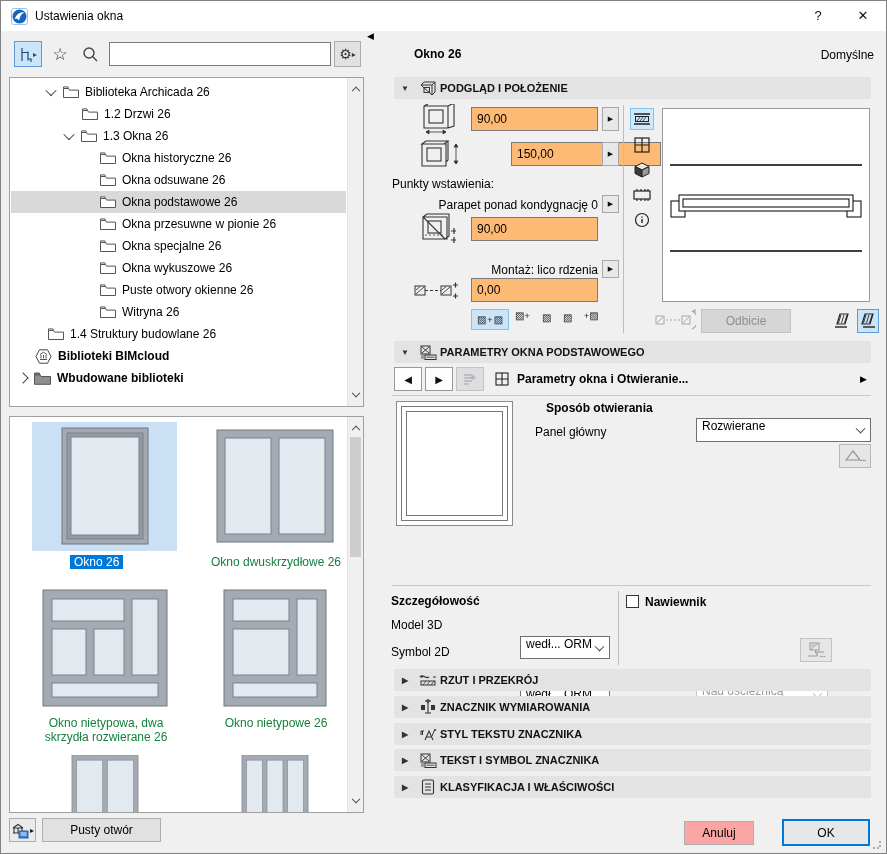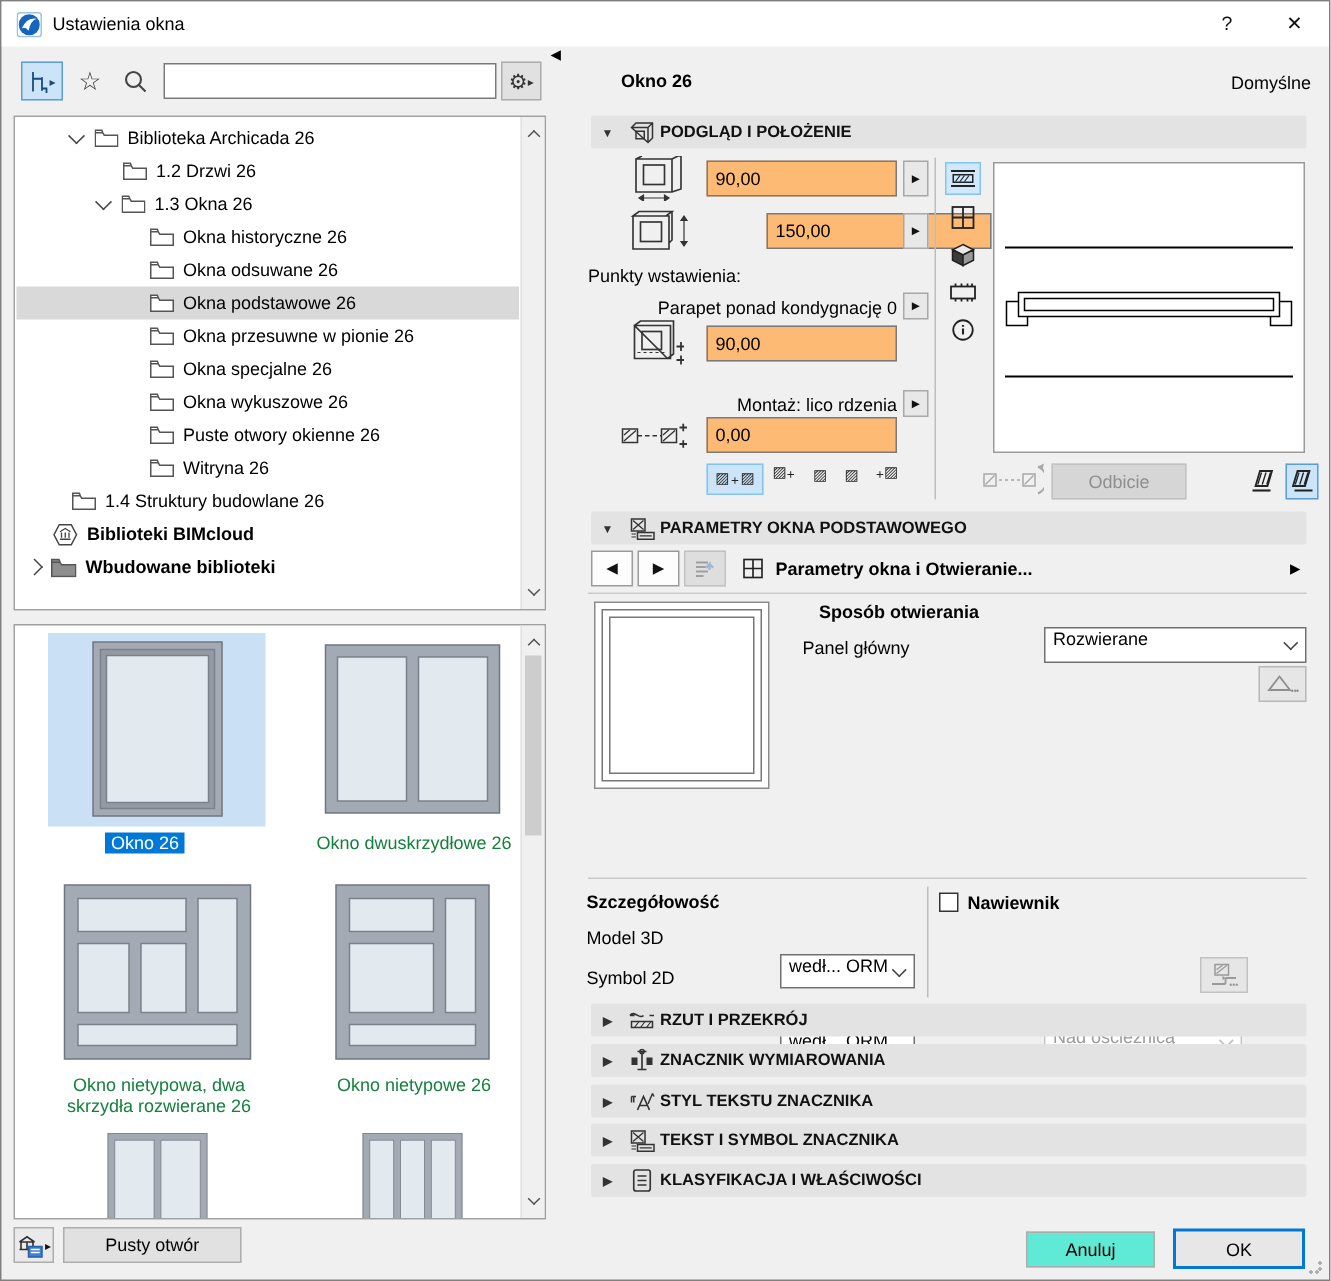--- a/index.html
+++ b/index.html
@@ -542,16 +542,16 @@
     <span class="tri">▶</span>
     <span class="sicon">
         <svg width="14" height="16" viewBox="0 0 14 16">
       <rect x="1.5" y="1" width="11" height="14" rx="1.5" fill="none" stroke="#333" stroke-width="1.1"></rect>
       <path d="M4 5 h6 M4 8 h6 M4 11 h6" stroke="#333" stroke-width="1"></path>
     </svg>
       </span>
     <span>KLASYFIKACJA I WŁAŚCIWOŚCI</span>
   </div>
 
-  <div class="abs btn" style="left:683px;top:820px;width:86px;height:24px;background:#5eead4">Anuluj</div>
+  <div class="abs btn" style="left:683px;top:820px;width:70px;height:24px;background:#fca5a5">Anuluj</div>
   <div class="abs btn" style="left:781px;top:818px;width:88px;height:27px;background:#e7e7e7;border:2px solid #0078d7">OK</div>
   <div class="abs grip"></div>
 </div>
 
 </body></html>

